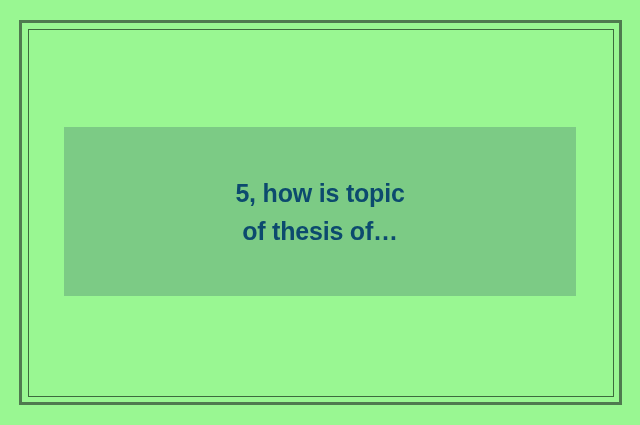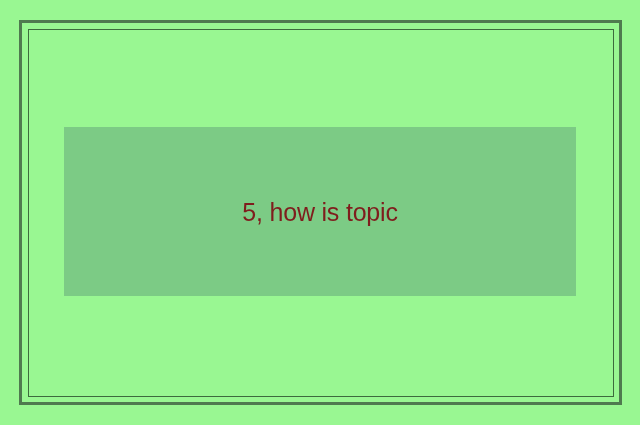--- a/index.html
+++ b/index.html
@@ -52,22 +52,22 @@
     height: 169px;
     background: #7ccb85;
     display: flex;
     flex-direction: column;
     align-items: center;
     justify-content: center;
   }
 
   #caption-block {
     text-align: center;
-    color: #7f1d1d;
-    font-weight: normal;
+    color: #0c4a6e;
+    font-weight: bold;
     font-size: 25px;
     line-height: 38px;
     letter-spacing: -0.2px;
     white-space: nowrap;
   }
 
   .caption-line {
     display: block;
   }
 </style>
@@ -75,16 +75,17 @@
 <body>
 
 <div id="slide-root">
 
   <div id="outer-frame"></div>
   <div id="inner-frame"></div>
 
   <div id="content-panel">
     <div id="caption-block">
       <span class="caption-line">5, how is topic</span>
+      <span class="caption-line">of thesis of…</span>
     </div>
   </div>
 
 </div>
 
 </body></html>

